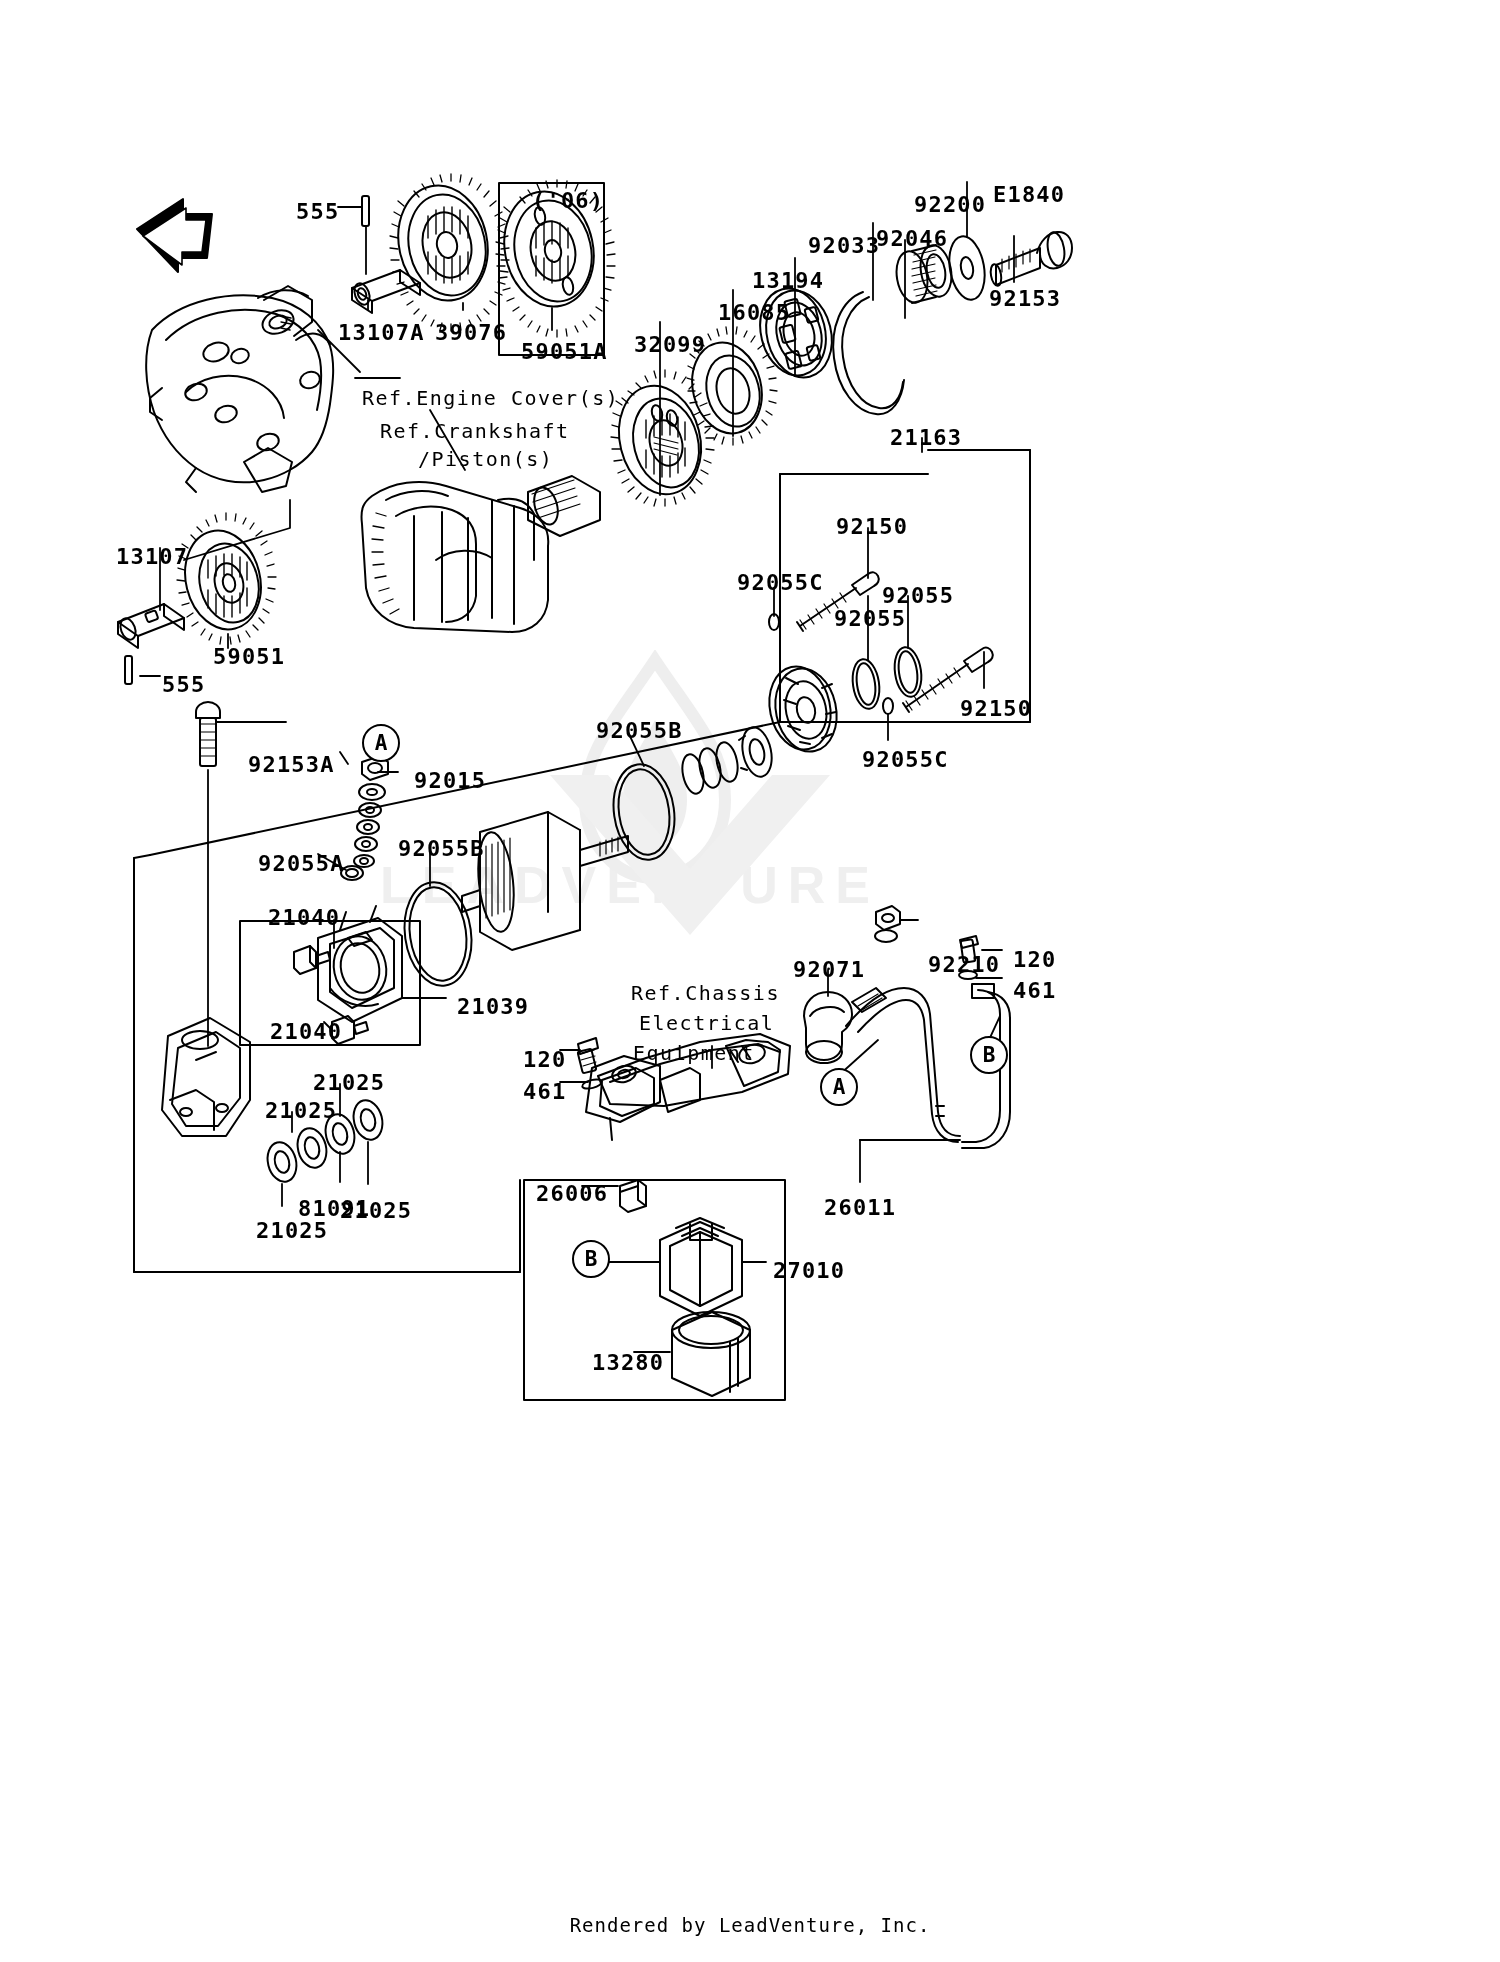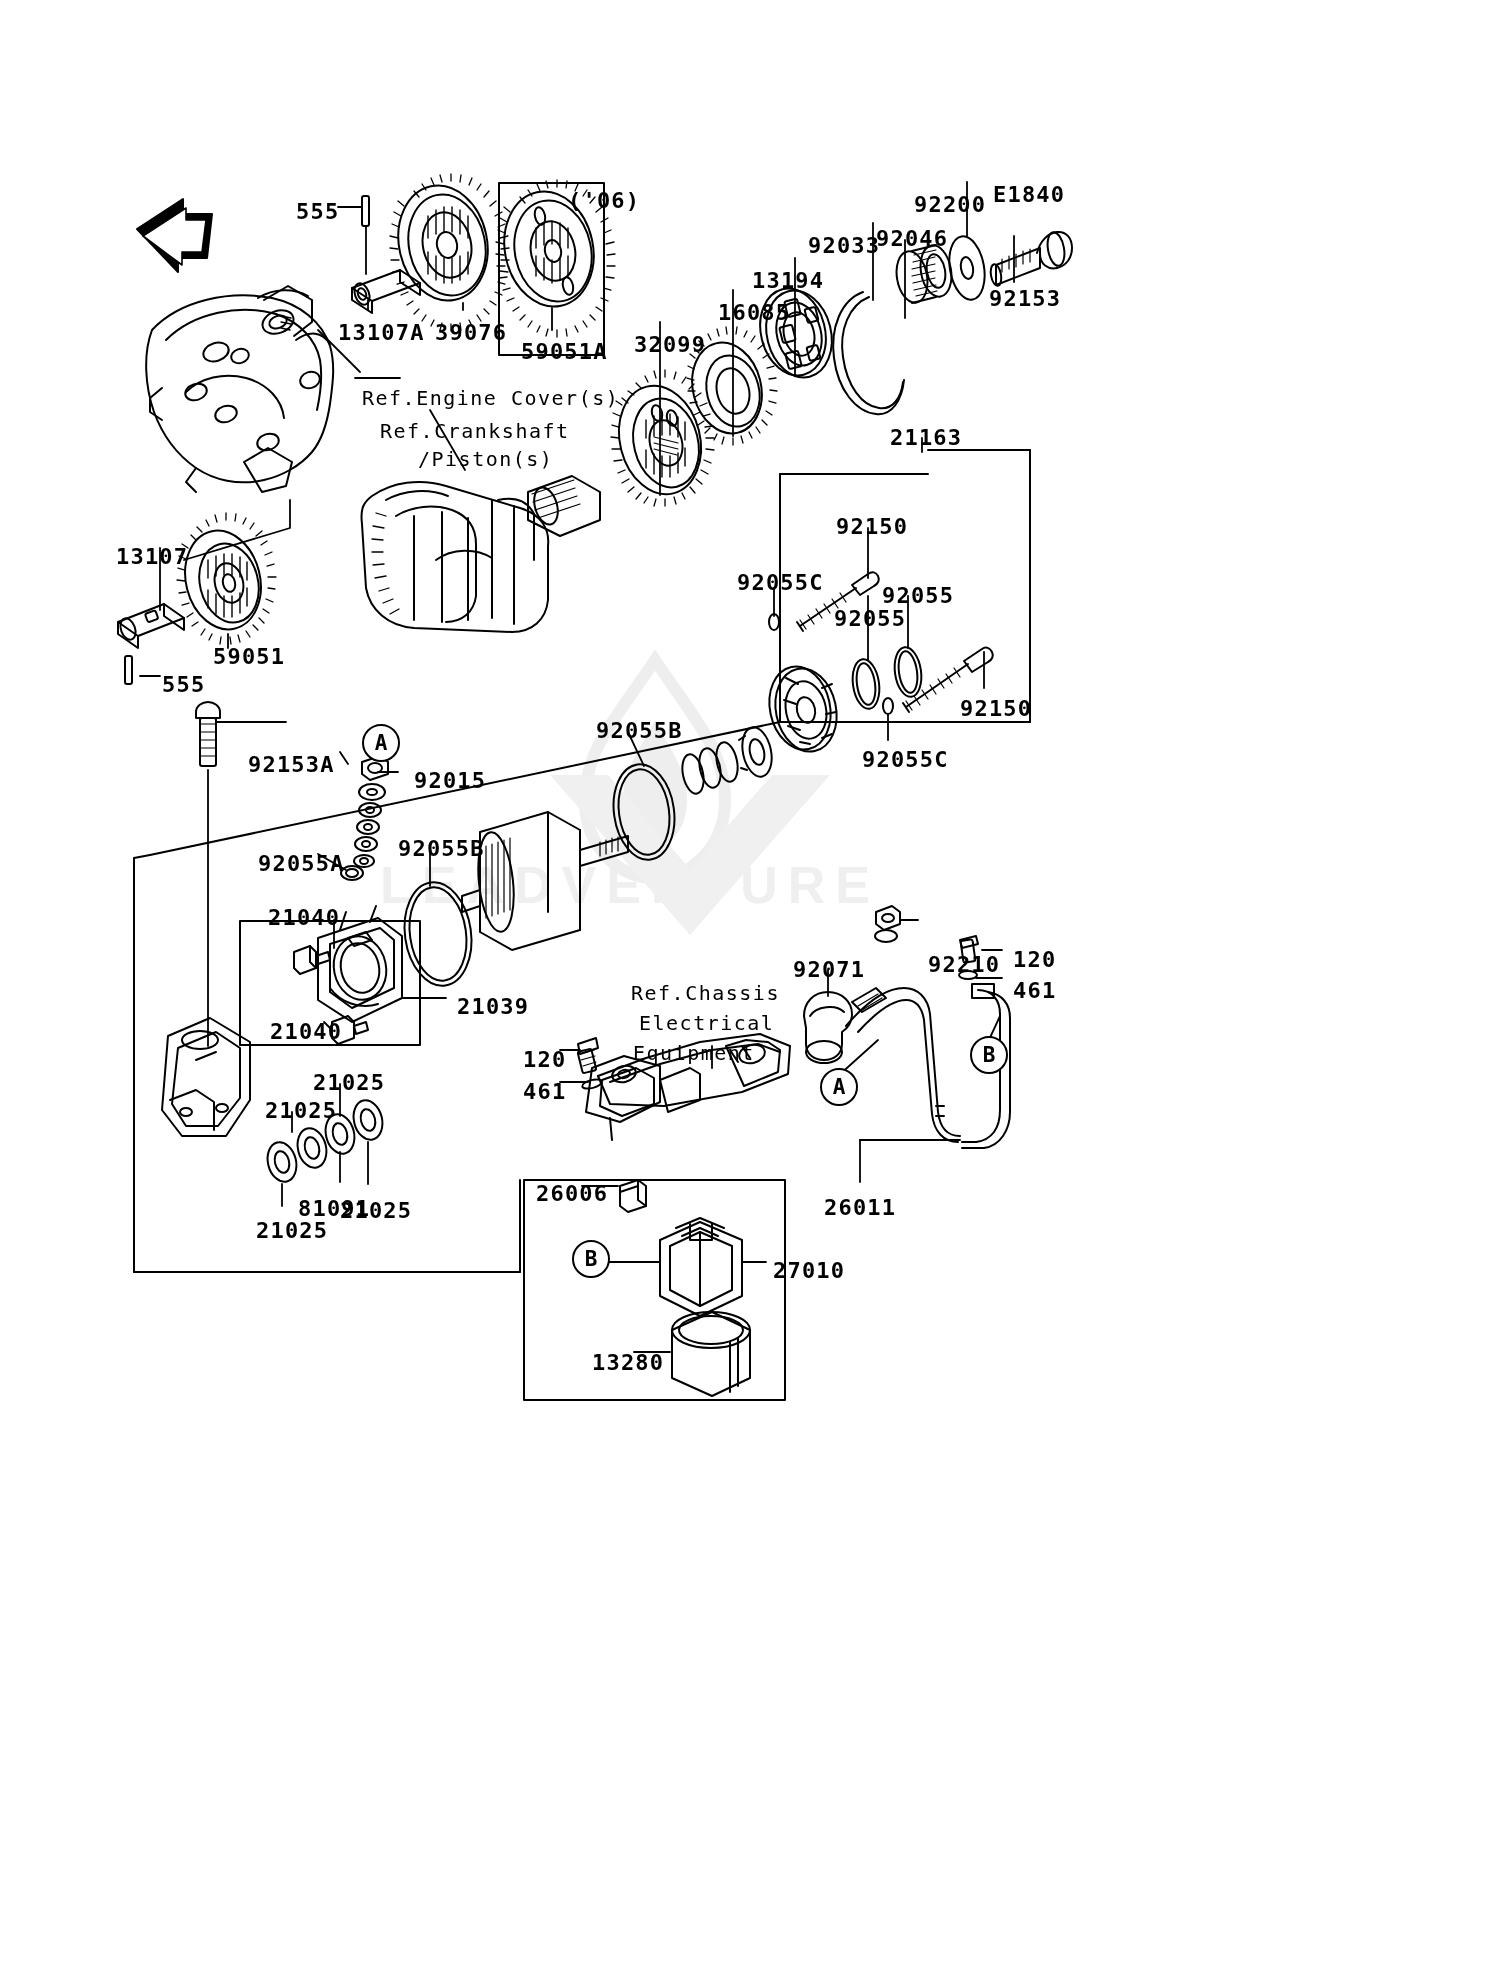--- a/index.html
+++ b/index.html
@@ -647,21 +647,21 @@
         <path d="M634 1352 L670 1352"></path>
 
         <path d="M340 752 L348 764"></path>
         <path d="M838 1076 L878 1040"></path>
         <path d="M988 1042 L1000 1016"></path>
         <path d="M600 1262 L660 1262"></path>
       </g>
     </g>
   </svg>
 
-  <div class="lbl" style="left:568px;top:186px;">('06)</div>
+  <div class="lbl" style="left:532px;top:186px;">('06)</div>
 
   <div class="lbl ref" style="left:362px;top:367px;">Ref.Engine Cover(s)</div>
   <div class="lbl ref" style="left:380px;top:400px;">Ref.Crankshaft</div>
   <div class="lbl ref" style="left:418px;top:428px;">/Piston(s)</div>
   <div class="lbl ref" style="left:631px;top:962px;">Ref.Chassis</div>
   <div class="lbl ref" style="left:639px;top:992px;">Electrical</div>
   <div class="lbl ref" style="left:633px;top:1022px;">Equipment</div>
 
   <div class="cir" style="left:362px;top:724px;">A</div>
   <div class="cir" style="left:820px;top:1068px;">A</div>
@@ -709,13 +709,14 @@
       <div class="lbl" style="left: 1013px; top: 976px;">461</div>
       <div class="lbl" style="left: 793px; top: 955px;">92071</div>
       <div class="lbl" style="left: 523px; top: 1045px;">120</div>
       <div class="lbl" style="left: 523px; top: 1077px;">461</div>
       <div class="lbl" style="left: 824px; top: 1193px;">26011</div>
       <div class="lbl" style="left: 536px; top: 1179px;">26006</div>
       <div class="lbl" style="left: 773px; top: 1256px;">27010</div>
       <div class="lbl" style="left: 592px; top: 1348px;">13280</div>
     </div>
 
+  <div class="footer">Rendered by LeadVenture, Inc.</div>
 </div>
 
 </body></html>

